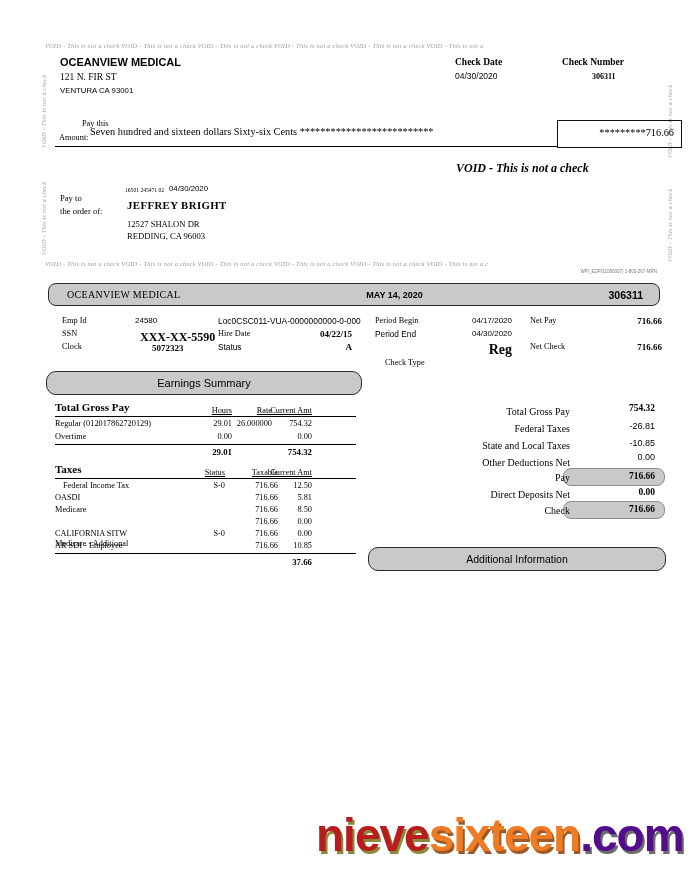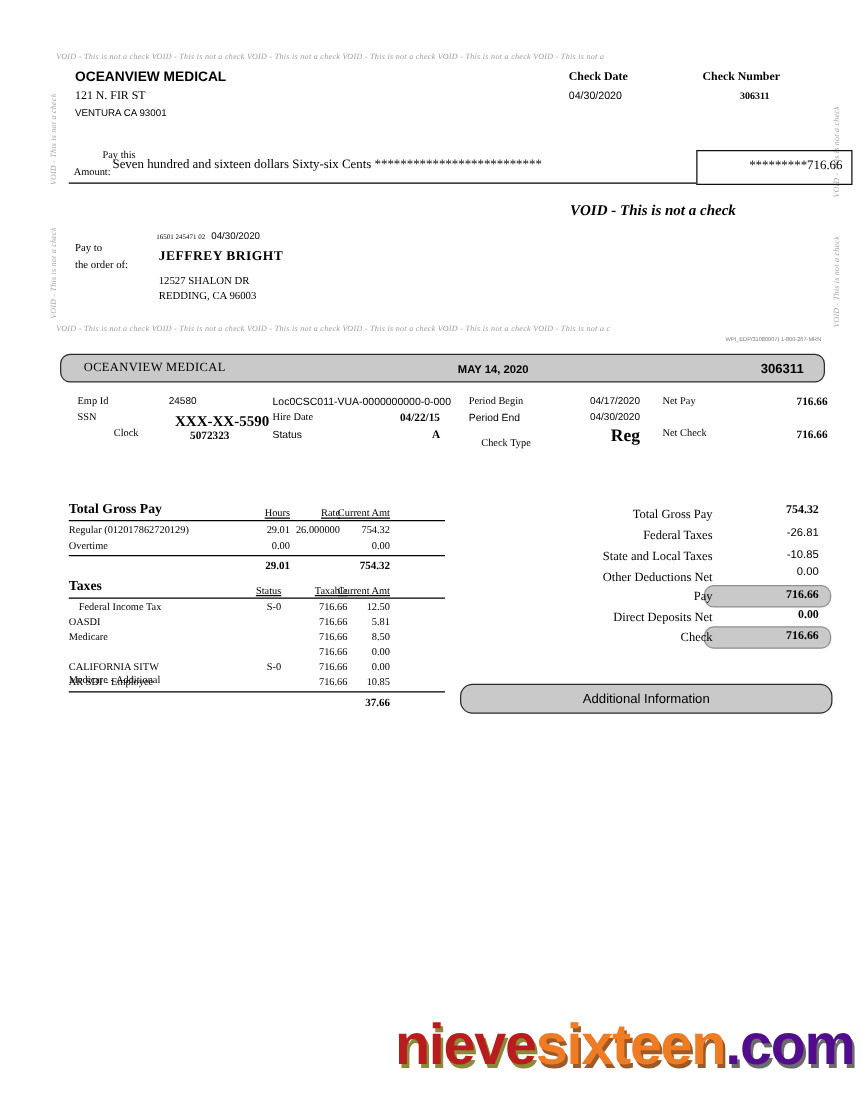--- a/index.html
+++ b/index.html
@@ -72,41 +72,42 @@
   <div class="pill" style="left:48px;top:283px;width:610px;height:21px;border-radius:8px;justify-content:space-between;">
     <div class="serif" style="font-size:10px;padding-left:18px;letter-spacing:0.3px;">OCEANVIEW MEDICAL</div>
     <div class="sans b" style="font-size:9px;">MAY 14, 2020</div>
     <div class="sans b" style="font-size:10.5px;padding-right:16px;">306311</div>
   </div>
 
   <div class="cell serif" style="left:62px;top:316px;">Emp Id</div>
   <div class="cell sans" style="left:135px;top:316px;font-size:8px;">24580</div>
   <div class="cell serif" style="left:62px;top:329px;">SSN</div>
   <div class="cell serif b" style="left:140px;top:330px;font-size:12px;">XXX-XX-5590</div>
-  <div class="cell serif" style="left:62px;top:342px;margin-left:29px;">Clock</div>
+  <div class="cell serif" style="left:62px;top:342px;">Clock</div>
   <div class="cell serif b" style="left:152px;top:343px;font-size:9px;">5072323</div>
 
   <div class="cell sans" style="left:218px;top:316px;font-size:8.4px;">Loc0CSC011-VUA-0000000000-0-000</div>
   <div class="cell serif" style="left:218px;top:329px;">Hire Date</div>
   <div class="cell serif b r" style="left:282px;top:329px;width:70px;font-size:9px;">04/22/15</div>
   <div class="cell sans" style="left:218px;top:342px;">Status</div>
   <div class="cell serif b r" style="left:282px;top:342px;width:70px;font-size:9px;">A</div>
 
   <div class="cell serif" style="left:375px;top:316px;">Period Begin</div>
   <div class="cell sans r" style="left:440px;top:316px;width:72px;font-size:8px;">04/17/2020</div>
   <div class="cell sans" style="left:375px;top:329px;">Period End</div>
   <div class="cell sans r" style="left:440px;top:329px;width:72px;font-size:8px;">04/30/2020</div>
-  <div class="cell serif" style="left:375px;top:350px;padding-left:10px;">Check Type</div>
+  <div class="cell serif" style="left:375px;top:358px;padding-left:10px;">Check Type</div>
   <div class="cell serif b r" style="left:440px;top:342px;width:72px;font-size:14px;">Reg</div>
 
   <div class="cell serif" style="left:530px;top:316px;">Net Pay</div>
   <div class="cell serif b r" style="left:592px;top:316px;width:70px;font-size:9px;">716.66</div>
   <div class="cell serif" style="left:530px;top:342px;">Net Check</div>
   <div class="cell serif b r" style="left:592px;top:342px;width:70px;font-size:9px;">716.66</div>
 
+  <div class="pill sans" style="left:46px;top:371px;width:314px;height:22px;font-size:11px;">Earnings Summary</div>
 
   <div class="abs serif b" style="left:55px;top:401px;font-size:11px;">Total Gross Pay</div>
   <div class="cell serif colhead r" style="left:192px;top:406px;width:40px;">Hours</div>
   <div class="cell serif colhead r" style="left:242px;top:406px;width:30px;">Rate</div>
   <div class="cell serif colhead r" style="left:262px;top:406px;width:50px;">Current Amt</div>
   <div class="hline" style="left:55px;top:416px;width:301px;"></div>
 
   <div class="cell serif" style="left:55px;top:419px;">Regular (012017862720129)</div>
   <div class="cell serif r" style="left:192px;top:419px;width:40px;">29.01</div>
   <div class="cell serif r" style="left:227px;top:419px;width:45px;">26.000000</div>

